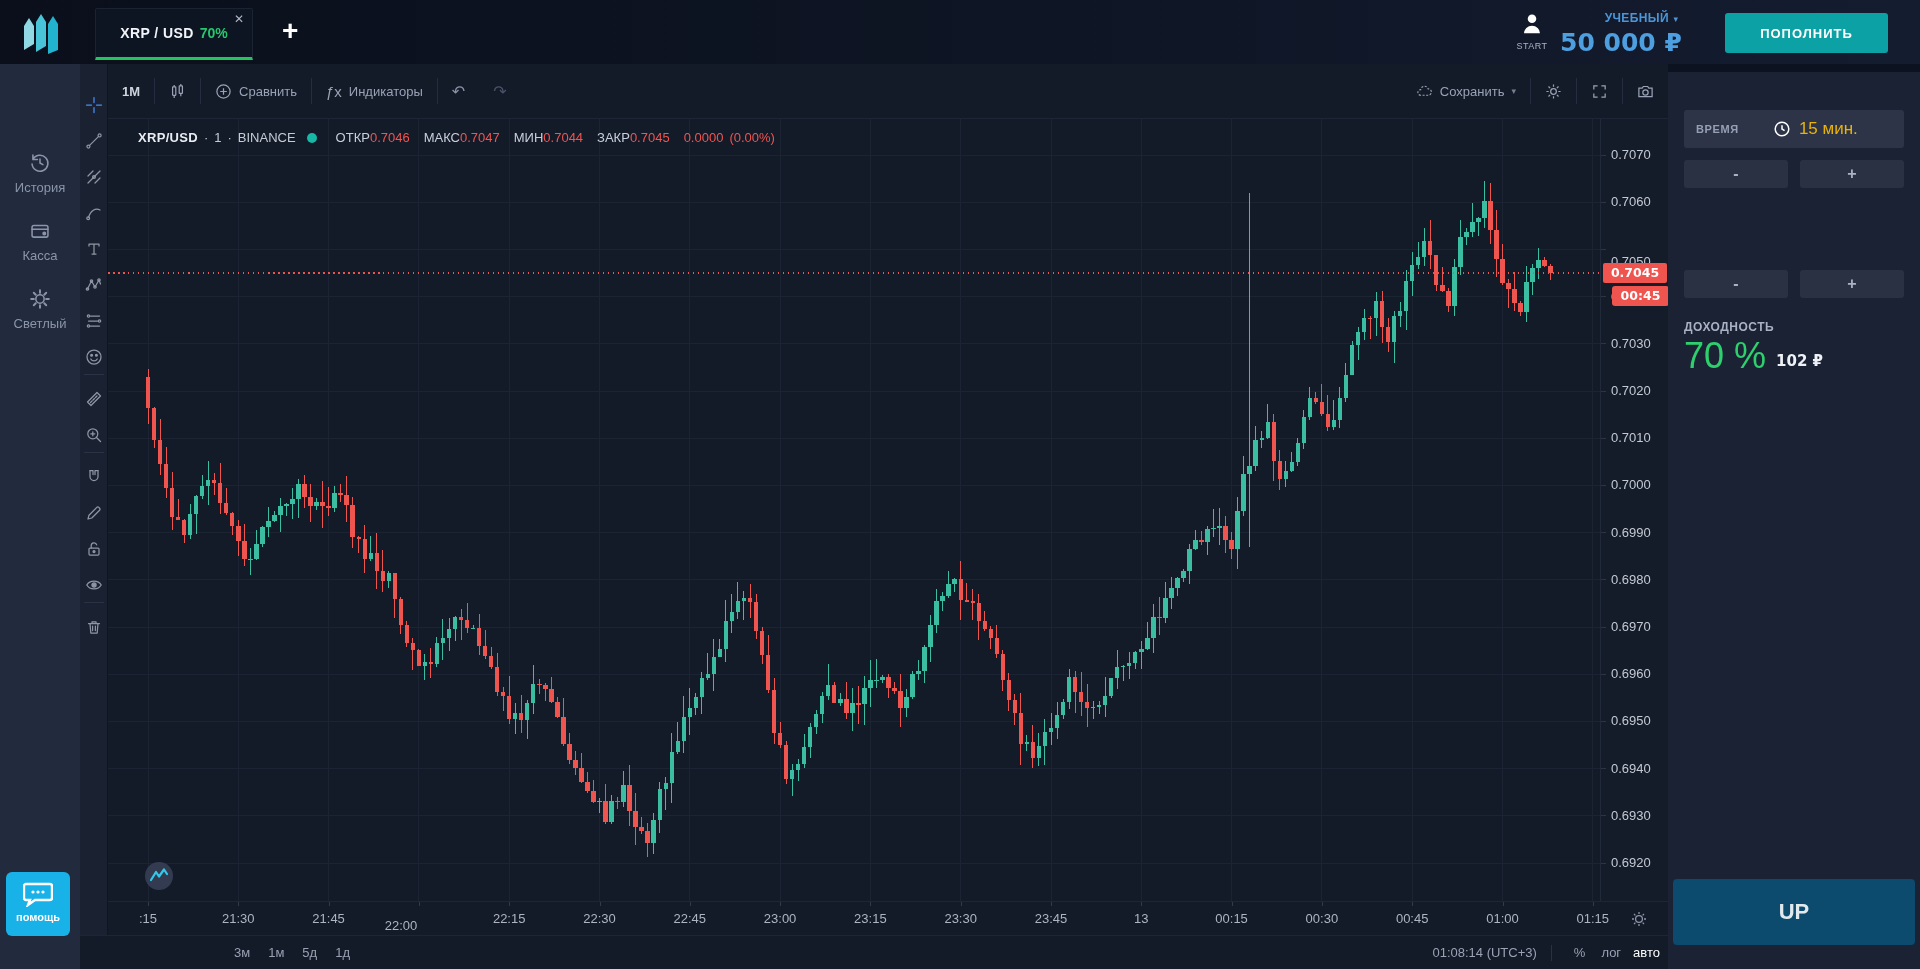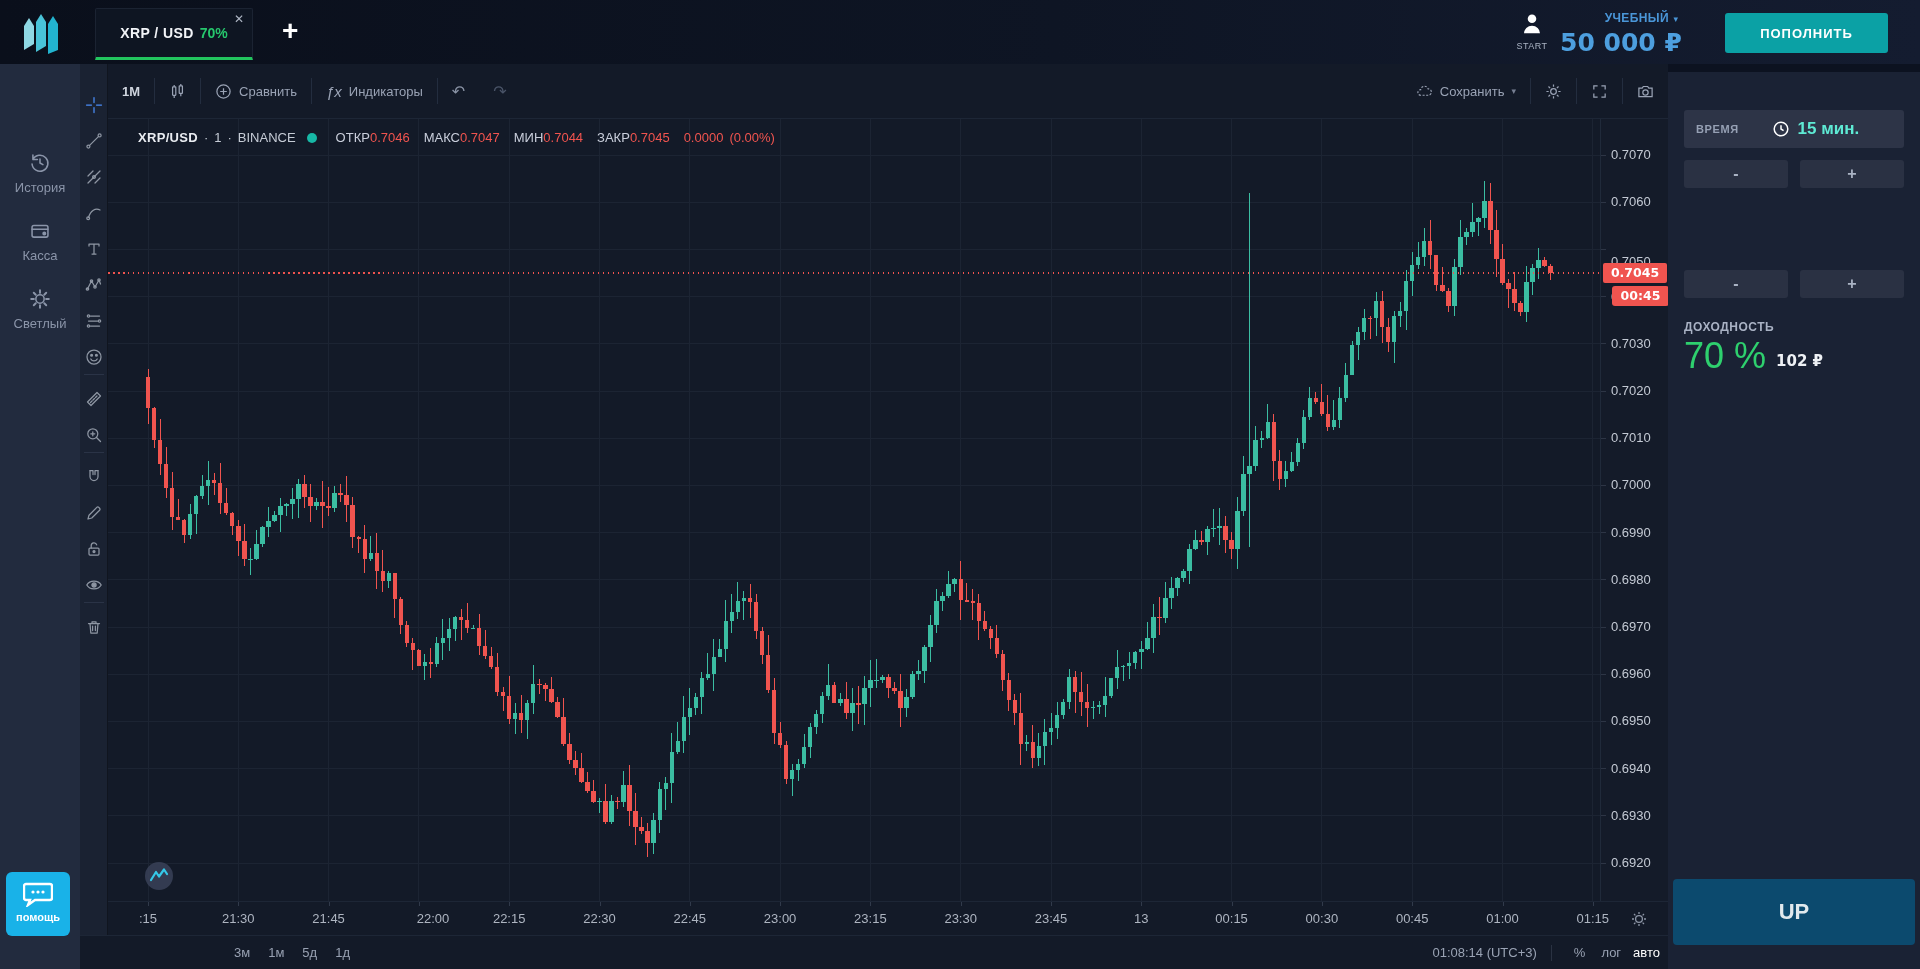--- a/index.html
+++ b/index.html
@@ -99,21 +99,21 @@
   .cb-sep { width:1px; height:16px; background:#2a3242; margin:0 14px; }
   .cb-btn { padding:0 8px; cursor:pointer; }
   .cb-auto { color:#ffffff; padding:0 8px 0 4px; cursor:pointer; }
 
   
   .panel { position:absolute; left:1668px; top:72px; width:252px; height:905px; background:#1a2234; z-index:10; }
   .p-box { position:absolute; left:16px; width:220px; height:38px; background:#2d3447; border-radius:3px;
            display:flex; align-items:center; padding:0 12px; cursor:pointer; }
   .p-box .p-lab { font-size:11px; font-weight:bold; color:#96a0b4; letter-spacing:.6px; }
   .p-box .p-val-wrap { flex:1; display:flex; align-items:center; justify-content:center; gap:8px; }
-  .p-box .p-val { color:#5eead4; font-size:17px; font-weight:bold; }
+  .p-box .p-val { color:#eab308; font-size:17px; font-weight:normal; }
   .p-box svg { width:18px; height:18px; color:#fff; }
   .p-rub { color:#fff; font-size:16px; font-weight:bold; }
   .p-steps { position:absolute; left:16px; width:220px; display:flex; gap:12px; }
   .p-step { flex:1; height:28px; background:#2a3143; border:none; border-radius:3px; color:#aab3c4;
             font-size:16px; font-weight:bold; cursor:pointer; line-height:26px; font-family:inherit; }
   .p-payout-lab { position:absolute; left:16px; top:248px; font-size:12px; font-weight:bold; color:#a9b2c4; letter-spacing:.5px; }
   .p-payout-val { position:absolute; left:16px; top:264px; display:flex; align-items:flex-end; gap:10px; }
   .p-payout-pct { color:#2ed06e; font-size:36px; font-weight:normal; line-height:40px; }
   .p-payout-amt { color:#eef1f5; font-size:15px; font-weight:bold; padding-bottom:6px; }
   .updown { position:absolute; left:5px; top:807px; width:242px; display:flex; gap:6px; }
@@ -304,21 +304,21 @@
       <div class="ct-sep"></div>
       <div class="ct-item">
         <svg viewBox="0 0 18 18" fill="none" stroke="currentColor" stroke-width="1.3">
           <circle cx="9" cy="9" r="7"></circle>
             <path d="M9 5.5 v7 M5.5 9 h7"></path>
         </svg>
         <span>Сравнить</span>
       </div>
       <div class="ct-sep"></div>
       <div class="ct-item">
-        <span style="font-style:italic;font-size:15px">ƒx</span>
+        <span style="font-size:15px">ƒx</span>
         <span>Индикаторы</span>
       </div>
       <div class="ct-sep"></div>
       <div class="ct-item ct-undo ds">↶</div>
       <div class="ct-item ct-redo ds">↷</div>
 
       <div class="ct-right">
         <div class="ct-item">
           <svg viewBox="0 0 18 18" fill="none" stroke="currentColor" stroke-width="1.2" stroke-dasharray="2.2 1.6">
             <path d="M5 13 a3 3 0 0 1 0-6 a4 4 0 0 1 7.8-.8 A3.2 3.2 0 0 1 13 13 z"></path>
@@ -923,21 +923,21 @@
           <path d="M9 2 v2 M9 14 v2 M2 9 h2 M14 9 h2 M4 4 l1.4 1.4 M12.6 12.6 L14 14 M14 4 l-1.4 1.4 M5.4 12.6 L4 14"></path>
         </svg>
       </div>
     <span class="t-tick" style="left: 40px;"></span>
         <span class="t-label" style="left: 40px;">:15</span>
         <span class="t-tick" style="left: 130.3px;"></span>
         <span class="t-label" style="left: 130.3px;">21:30</span>
         <span class="t-tick" style="left: 220.6px;"></span>
         <span class="t-label" style="left: 220.6px;">21:45</span>
         <span class="t-tick" style="left: 310.9px;"></span>
-        <span class="t-label" style="left: 325px;">22:00</span>
+        <span class="t-label" style="left: 293px; margin-top: 7px;">22:00</span>
         <span class="t-tick" style="left: 401.2px;"></span>
         <span class="t-label" style="left: 401.2px;">22:15</span>
         <span class="t-tick" style="left: 491.5px;"></span>
         <span class="t-label" style="left: 491.5px;">22:30</span>
         <span class="t-tick" style="left: 581.8px;"></span>
         <span class="t-label" style="left: 581.8px;">22:45</span>
         <span class="t-tick" style="left: 672.1px;"></span>
         <span class="t-label" style="left: 672.1px;">23:00</span>
         <span class="t-tick" style="left: 762.4px;"></span>
         <span class="t-label" style="left: 762.4px;">23:15</span>

